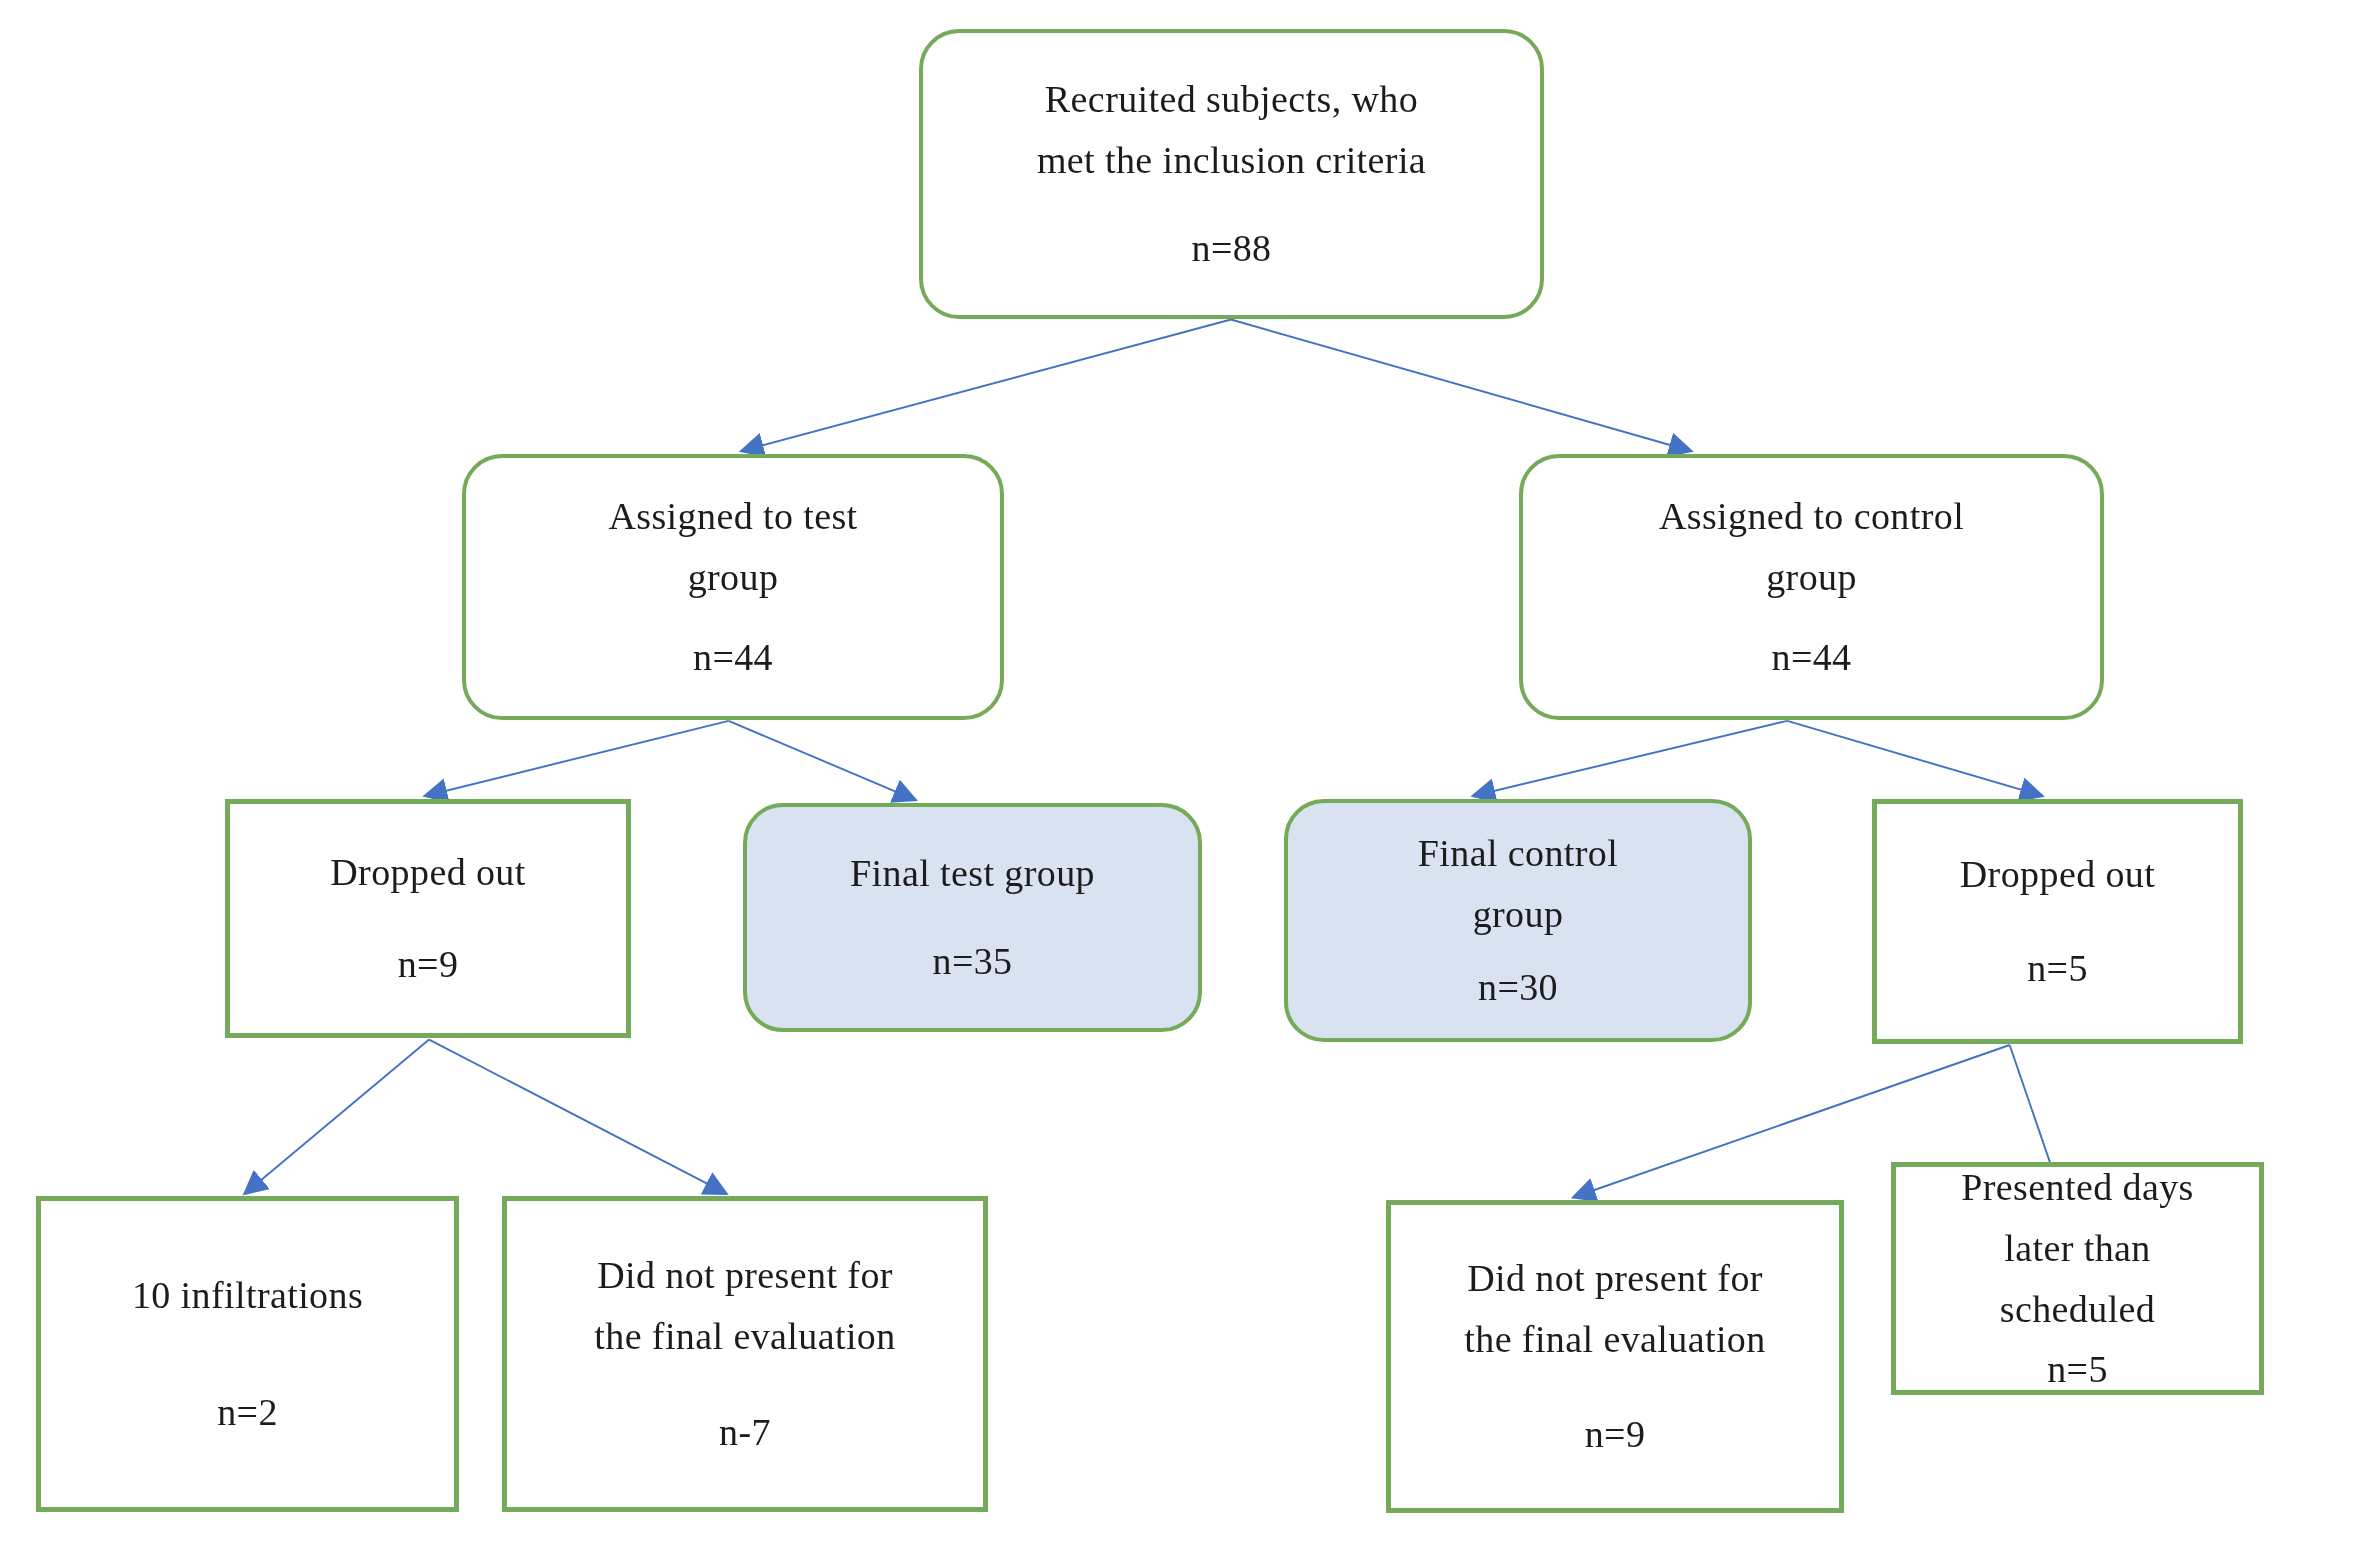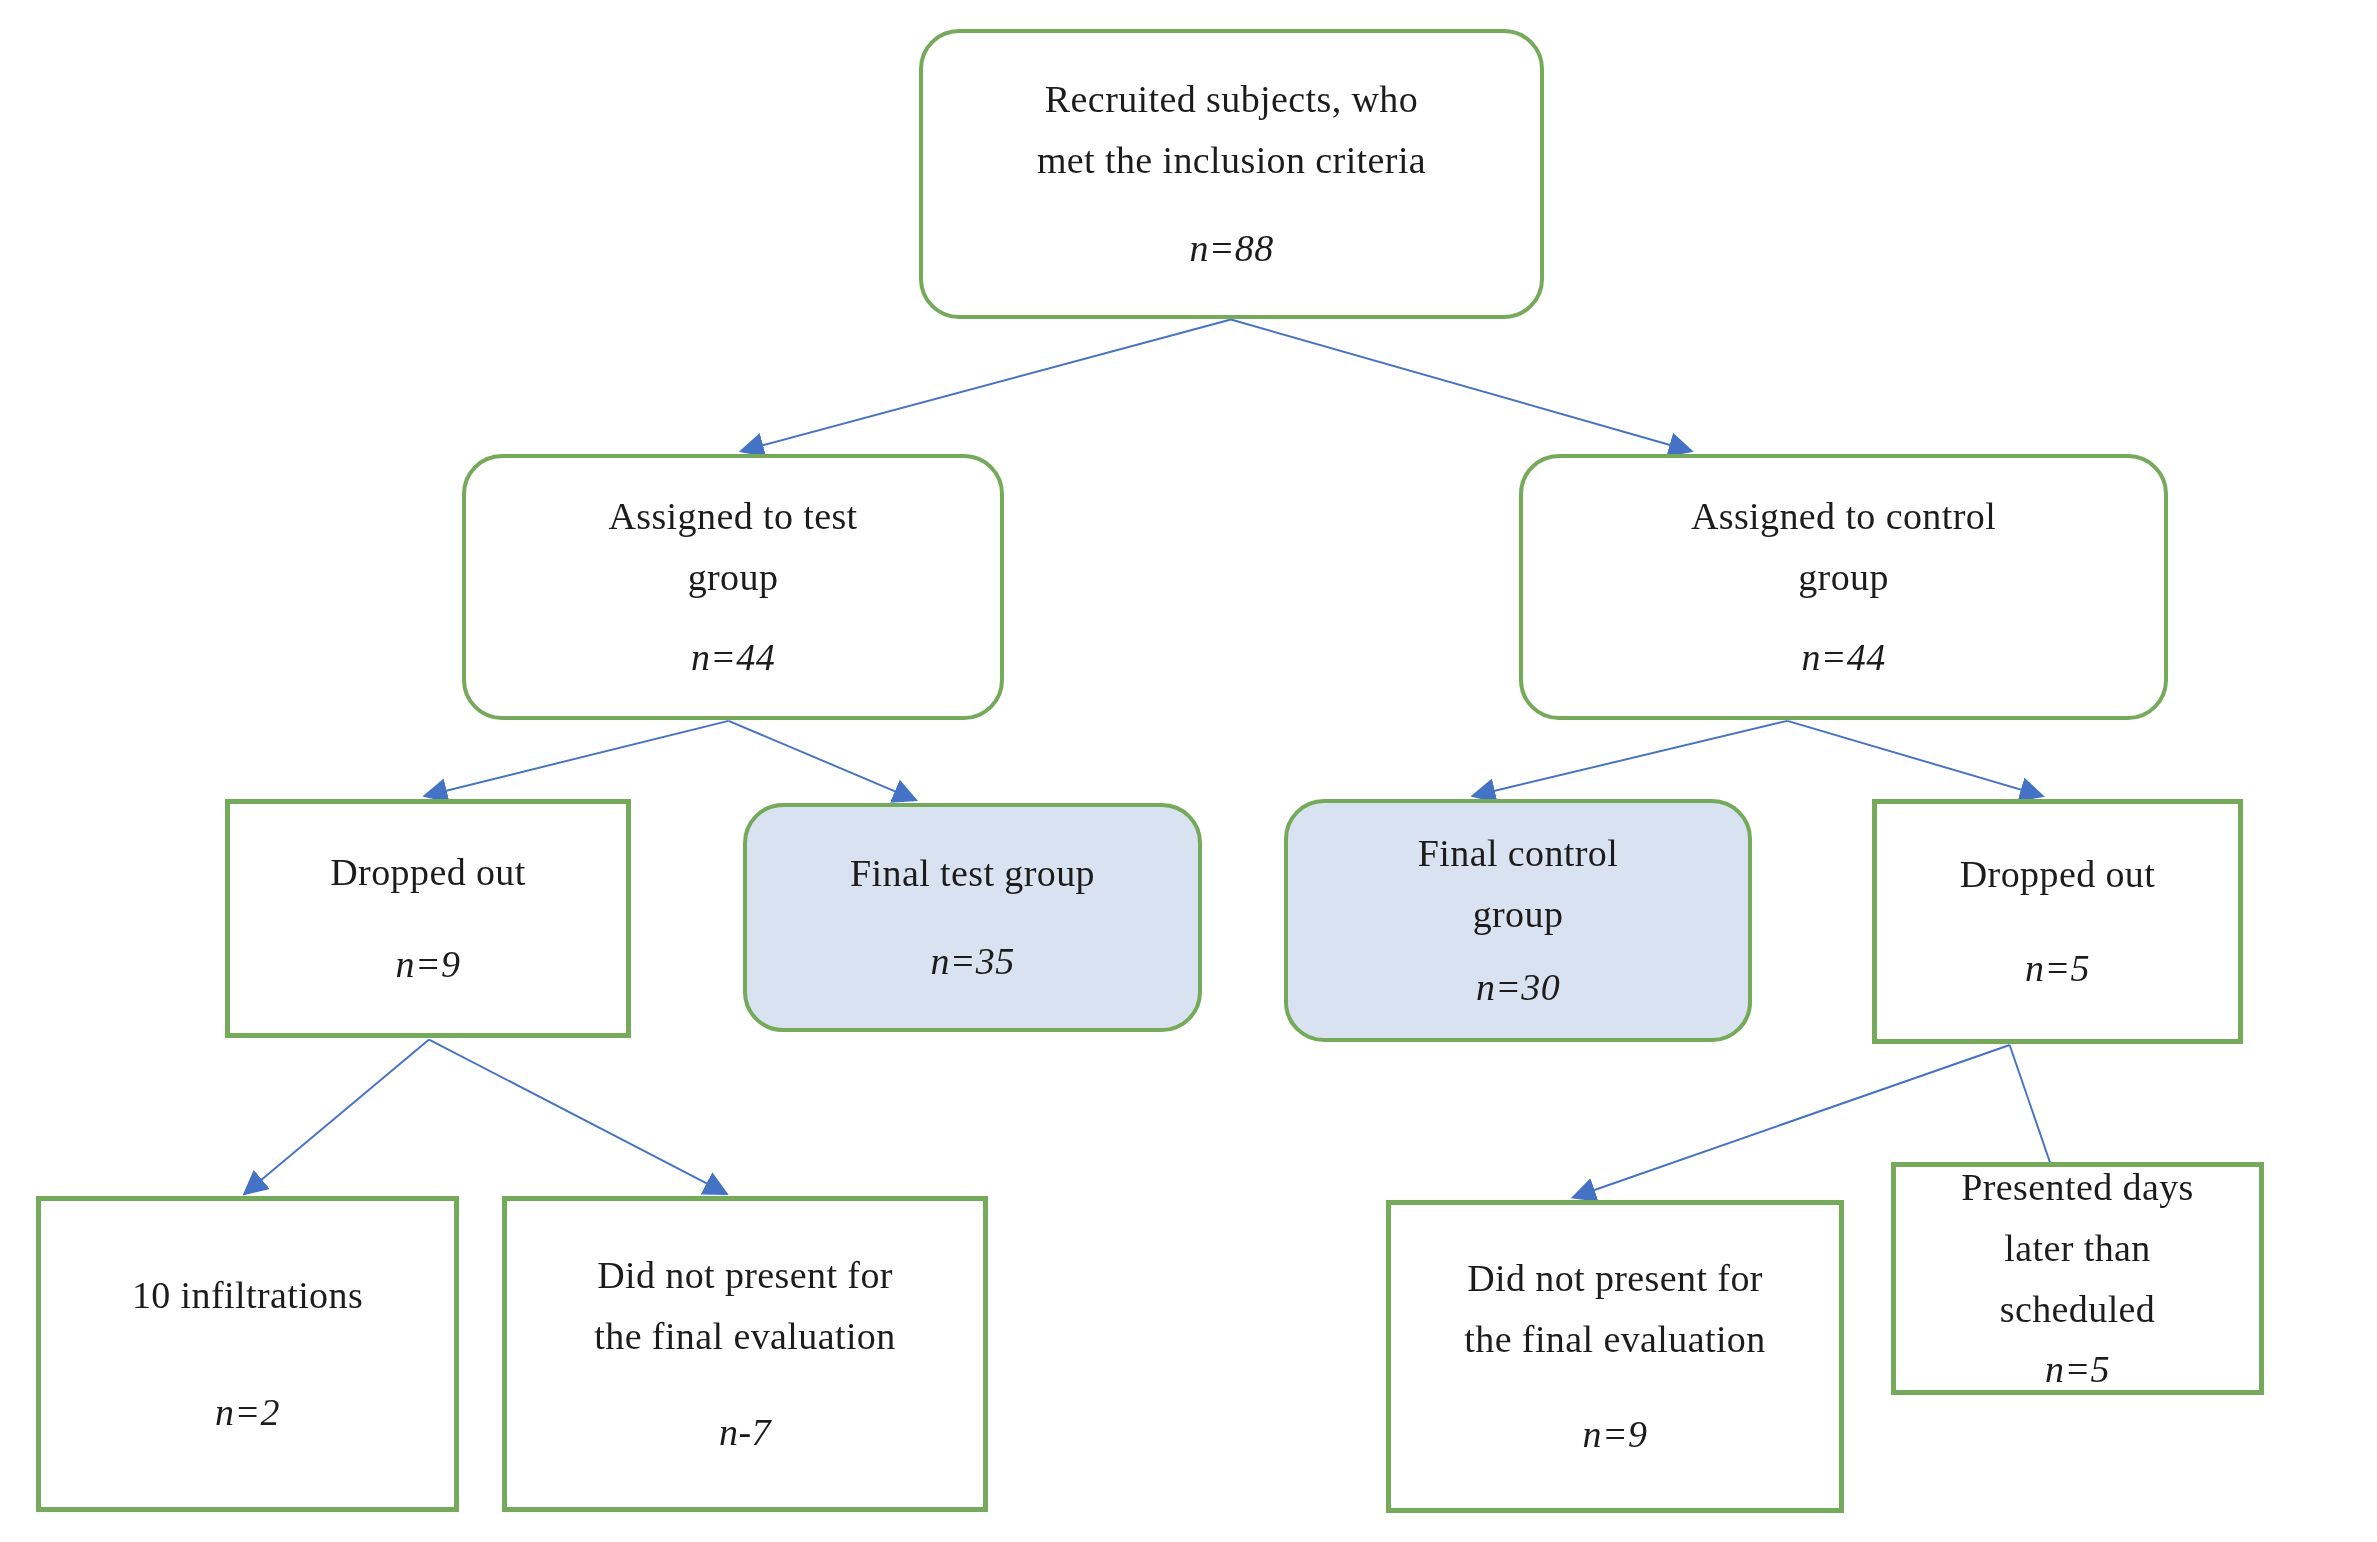--- a/index.html
+++ b/index.html
@@ -26,28 +26,28 @@
     display:flex;flex-direction:column;
     justify-content:space-evenly;align-items:center;
     text-align:center;
     font-size:38px;line-height:1.6;letter-spacing:0.4px;
     padding:7.7px 17px;
   }
   .node.rounded{border-radius:40px;border-width:4.6px;}
   .node.blue{background:var(--blue_fill);}
   .label{display:block;}
   .line{display:block;}
-  .count{display:block;font-style:italic;}
+  .count{display:block;}
   svg.connectors{position:absolute;left:0;top:0;pointer-events:none;}
   line.conn{stroke:var(--arrow_blue);stroke-width:2.5;fill:none;}
 
   
   #n-recruited        {left:919px;top:29px;  width:625px;height:290px;}
   #n-assigned-test    {left:462px; top:454px; width:542px;height:266px;}
-  #n-assigned-control {left:1519px;top:454px; width:649px;height:266px;}
+  #n-assigned-control {left:1519px;top:454px; width:585px;height:266px;}
   #n-dropped-test     {left:225px; top:799px;width:406px;height:239px;}
   #n-final-test       {left:743px; top:803px;width:459px;height:229px;}
   #n-final-control    {left:1284px;top:799px;width:468px;height:243px;}
   #n-dropped-control  {left:1872px;top:799px;width:371px;height:245px;}
   #n-did-not-finish   {left:36px;  top:1196px;width:423px;height:316px;}
   #n-no-eval-test     {left:502px; top:1196px;width:486px;height:316px;}
   #n-no-eval-control  {left:1386px;top:1200px;width:458px;height:313px;}
   #n-presented-late   {left:1891px;top:1162px;width:373px;height:233px;justify-content:center;}
 </style>
 </head>

